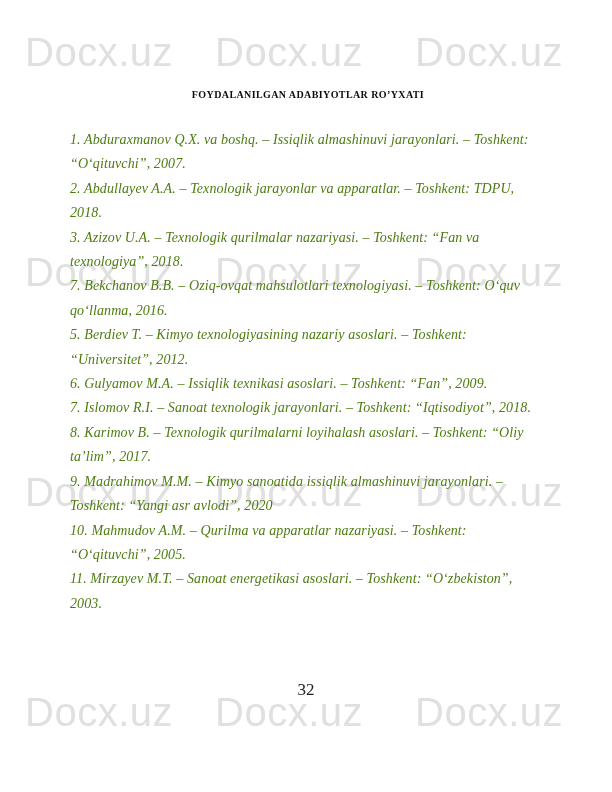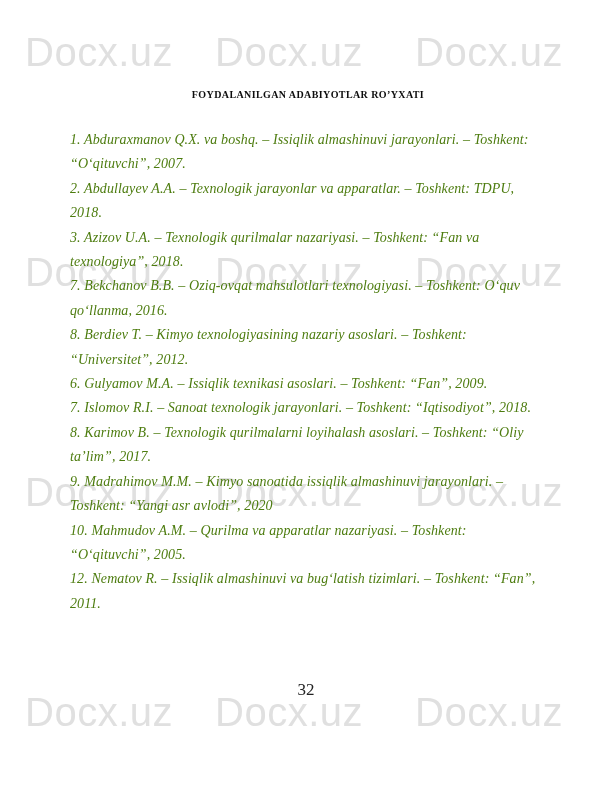--- a/index.html
+++ b/index.html
@@ -94,25 +94,25 @@
       <span class="wm" style="top: 692px; left: 415px; color: rgb(224, 224, 224);">Docx.uz</span>
     </div>
 
   <div class="content">
     <h1 class="title">FOYDALANILGAN ADABIYOTLAR RO’YXATI</h1>
     <div class="refs">
         <p class="ref">1. Abduraxmanov Q.X. va boshq. – Issiqlik almashinuvi jarayonlari. – Toshkent: “O‘qituvchi”, 2007.</p>
         <p class="ref">2. Abdullayev A.A. – Texnologik jarayonlar va apparatlar. – Toshkent: TDPU, 2018.</p>
         <p class="ref">3. Azizov U.A. – Texnologik qurilmalar nazariyasi. – Toshkent: “Fan va texnologiya”, 2018.</p>
         <p class="ref">7. Bekchanov B.B. – Oziq-ovqat mahsulotlari texnologiyasi. – Toshkent: O‘quv qo‘llanma, 2016.</p>
-        <p class="ref">8. Berdiev T. – Kimyo texnologiyasining nazariy asoslari. – Toshkent: “Universitet”, 2012.</p>
+        <p class="ref">5. Berdiev T. – Kimyo texnologiyasining nazariy asoslari. – Toshkent: “Universitet”, 2012.</p>
         <p class="ref">6. Gulyamov M.A. – Issiqlik texnikasi asoslari. – Toshkent: “Fan”, 2009.</p>
         <p class="ref">7. Islomov R.I. – Sanoat texnologik jarayonlari. – Toshkent: “Iqtisodiyot”, 2018.</p>
         <p class="ref">8. Karimov B. – Texnologik qurilmalarni loyihalash asoslari. – Toshkent: “Oliy ta’lim”, 2017.</p>
         <p class="ref">9. Madrahimov M.M. – Kimyo sanoatida issiqlik almashinuvi jarayonlari. – Toshkent: “Yangi asr avlodi”, 2020</p>
         <p class="ref">10. Mahmudov A.M. – Qurilma va apparatlar nazariyasi. – Toshkent: “O‘qituvchi”, 2005.</p>
-        <p class="ref">12. Nematov R. – Issiqlik almashinuvi va bug‘latish tizimlari. – Toshkent: “Fan”, 2011.</p>
+        <p class="ref">11. Mirzayev M.T. – Sanoat energetikasi asoslari. – Toshkent: “O‘zbekiston”, 2003.</p>
       </div>
   </div>
 
   <div class="page-number">32</div>
 
 </div>
 
 </body></html>

